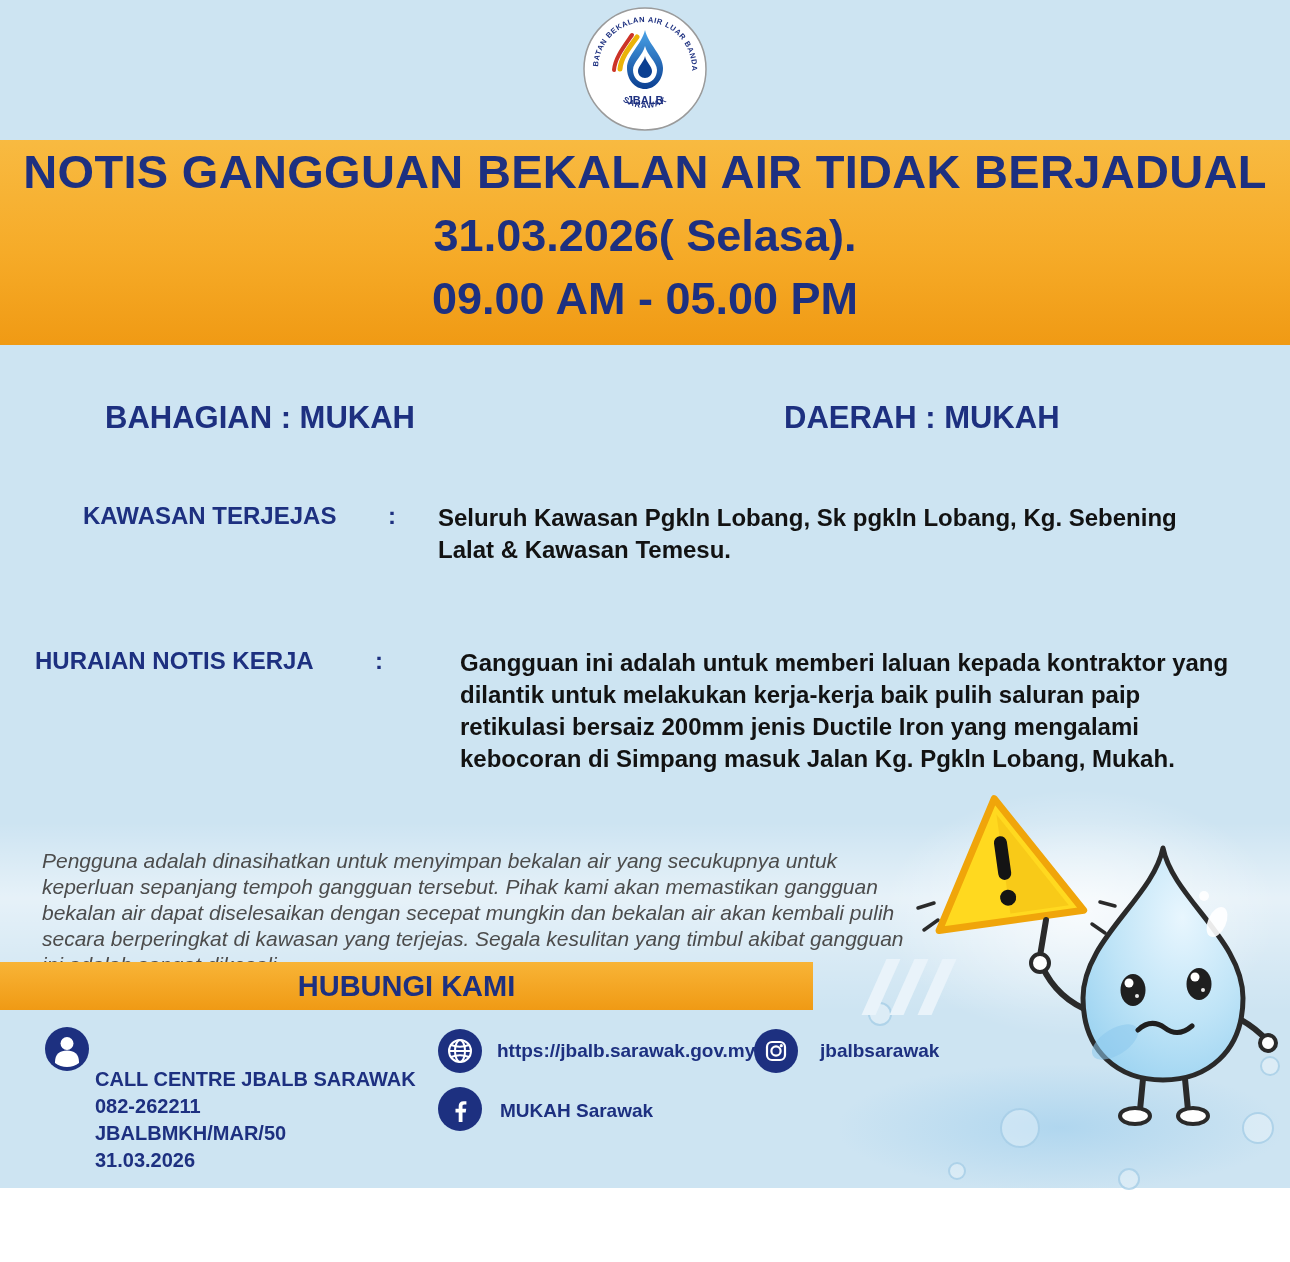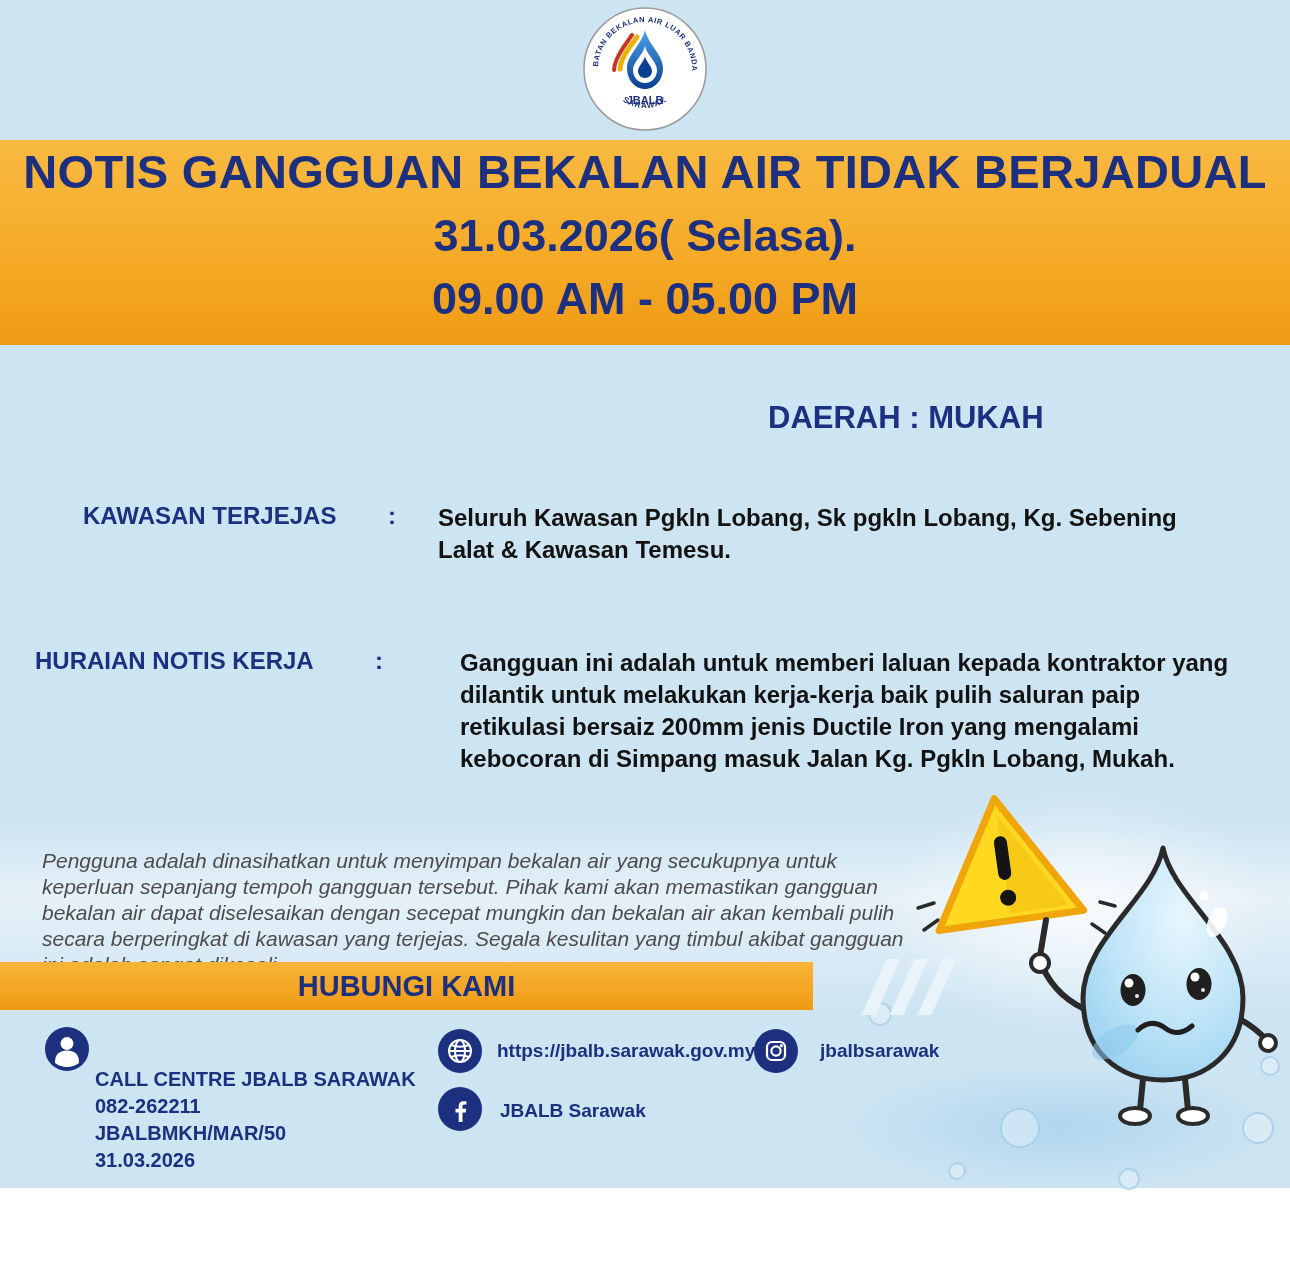--- a/index.html
+++ b/index.html
@@ -28,21 +28,21 @@
     background:rgba(255,255,255,.3);z-index:1;}
   .b1{left:1000px;top:1108px;width:36px;height:36px;}
   .b2{left:1242px;top:1112px;width:28px;height:28px;}
   .b3{left:1118px;top:1168px;width:18px;height:18px;}
   .b4{left:948px;top:1162px;width:14px;height:14px;}
   .b5{left:868px;top:1002px;width:20px;height:20px;}
   .b6{left:1260px;top:1056px;width:16px;height:16px;}
 
   .region{position:absolute;top:400px;font-size:31px;font-weight:bold;color:#1d3080;z-index:2;white-space:nowrap;}
   .region-bahagian{left:105px;}
-  .region-daerah{left:768px;}
+  .region-daerah{left:784px;}
 
   .field-row{position:absolute;left:35px;display:flex;z-index:2;}
   .row-kawasan{top:502px;margin-left:48px;}
   .row-huraian{top:647px;gap:35px;}
   .field-label{width:305px;font-size:24px;font-weight:bold;color:#1d3080;}
   .field-colon{width:50px;font-size:24px;font-weight:bold;color:#1d3080;}
   .field-value{width:772px;font-size:24px;font-weight:bold;color:#121212;line-height:32px;}
 
   .advisory{position:absolute;left:42px;top:848px;width:884px;font-size:21px;font-style:italic;
             color:#4c4c4c;line-height:26px;z-index:2;}
@@ -112,20 +112,21 @@
   <div class="splash-band"></div>
   <div class="splash-blob"></div>
   <div class="splash-low"></div>
   <div class="bubble b1"></div>
   <div class="bubble b2"></div>
   <div class="bubble b3"></div>
   <div class="bubble b4"></div>
   <div class="bubble b5"></div>
   <div class="bubble b6"></div>
 
+  <div class="region region-bahagian">BAHAGIAN : MUKAH</div>
   <div class="region region-daerah">DAERAH : MUKAH</div>
 
   <div class="field-row row-kawasan">
     <div class="field-label">KAWASAN TERJEJAS</div>
     <div class="field-colon">:</div>
     <div class="field-value">Seluruh Kawasan Pgkln Lobang, Sk pgkln Lobang, Kg. Sebening Lalat &amp; Kawasan Temesu.</div>
   </div>
 
   <div class="field-row row-huraian">
     <div class="field-label">HURAIAN NOTIS KERJA</div>
@@ -169,21 +170,21 @@
     </svg>
   </div>
   <div class="contact-text text-web">https://jbalb.sarawak.gov.my/</div>
 
   <div class="contact-icon icon-fb">
     <svg width="46" height="46" viewBox="0 0 46 46">
       <circle cx="23" cy="23" r="22" fill="#1d3080"></circle>
       <path d="M25.5 36 v-9.5 h3.2 l.5 -3.7 h-3.7 v-2.4 c0 -1.1 .3 -1.8 1.9 -1.8 h2 v-3.3 c-.3 0 -1.5 -.1 -2.9 -.1 -2.9 0 -4.8 1.7 -4.8 4.9 v2.7 h-3.2 v3.7 h3.2 V36 Z" fill="#ffffff"></path>
     </svg>
   </div>
-  <div class="contact-text text-fb">JBALB Sarawak</div>
+  <div class="contact-text text-fb">MUKAH Sarawak</div>
 
   <div class="contact-icon icon-ig">
     <svg width="46" height="46" viewBox="0 0 46 46">
       <circle cx="23" cy="23" r="22" fill="#1d3080"></circle>
       <rect x="14" y="14" width="18" height="18" rx="5" fill="none" stroke="#ffffff" stroke-width="2.2"></rect>
       <circle cx="23" cy="23" r="4.6" fill="none" stroke="#ffffff" stroke-width="2.2"></circle>
       <circle cx="28.3" cy="17.7" r="1.6" fill="#ffffff"></circle>
     </svg>
   </div>
   <div class="contact-text text-ig">jbalbsarawak</div>

